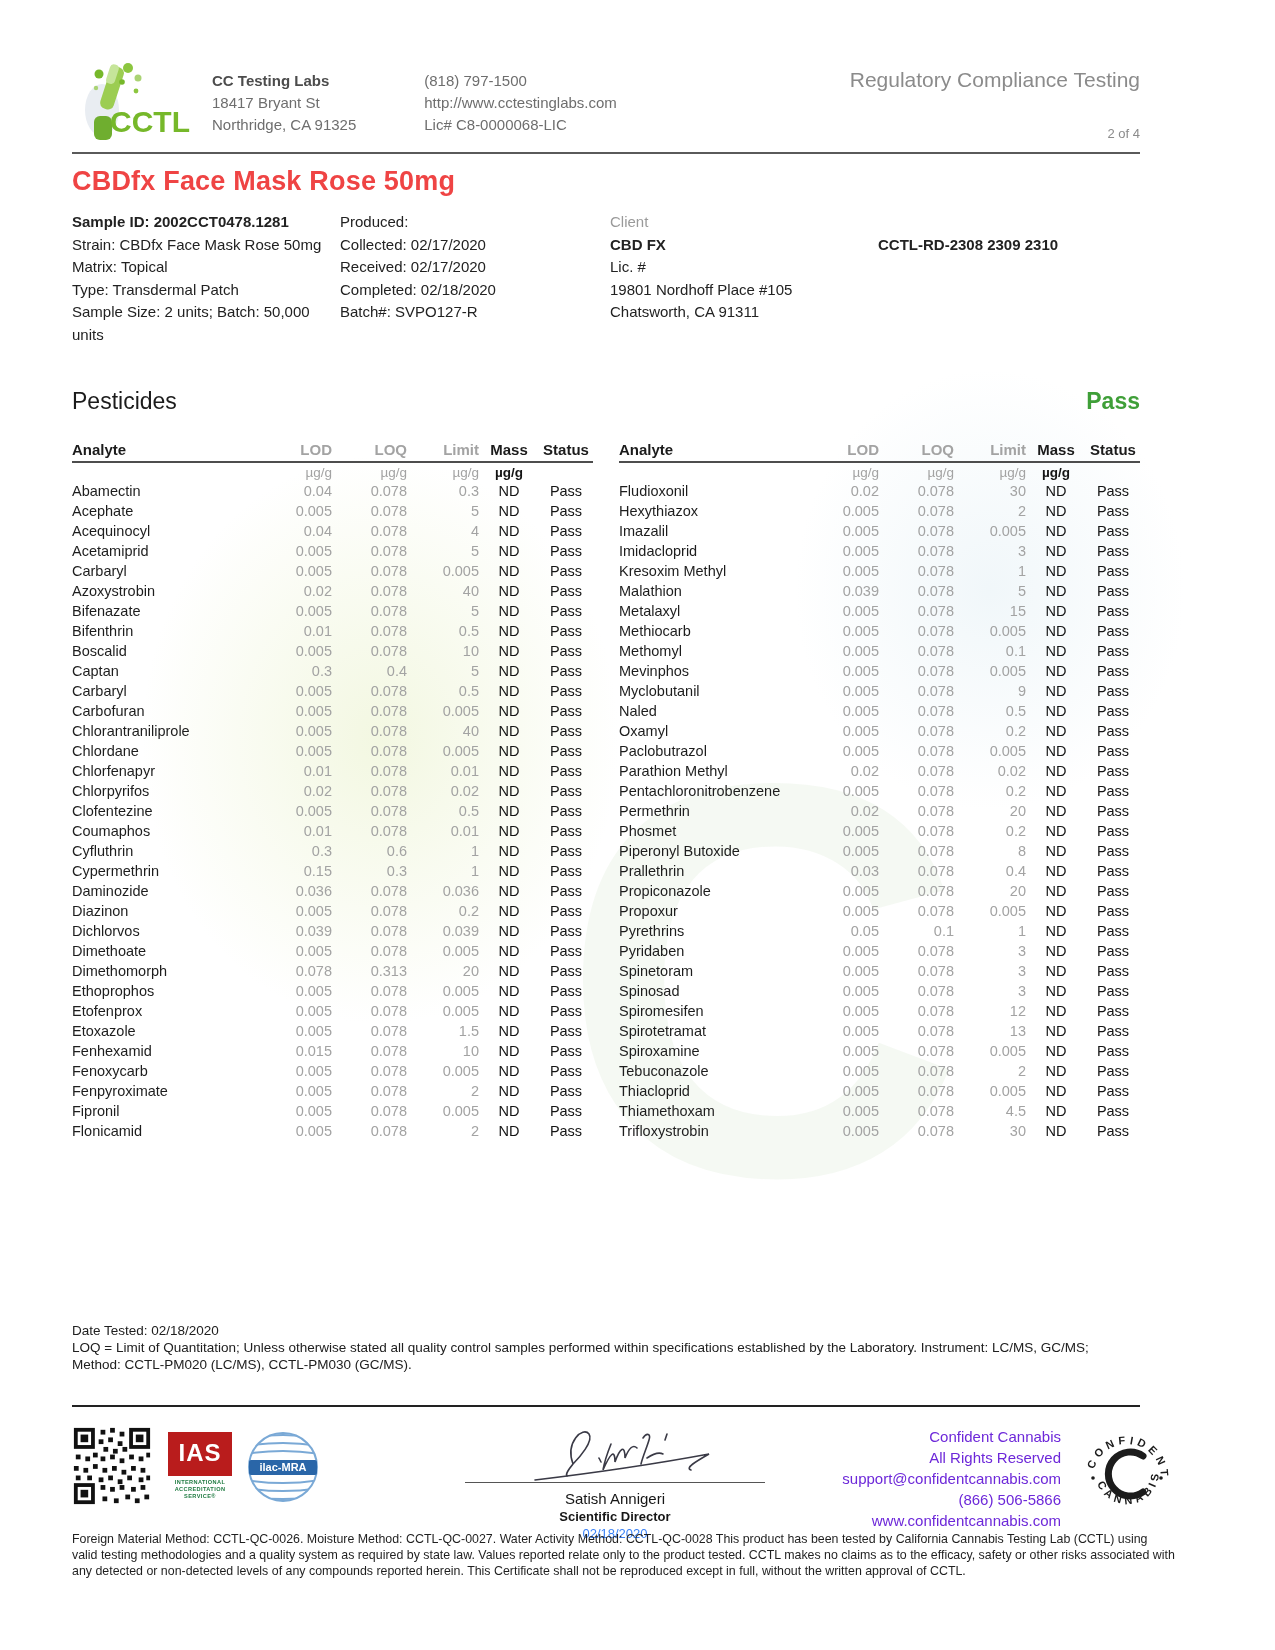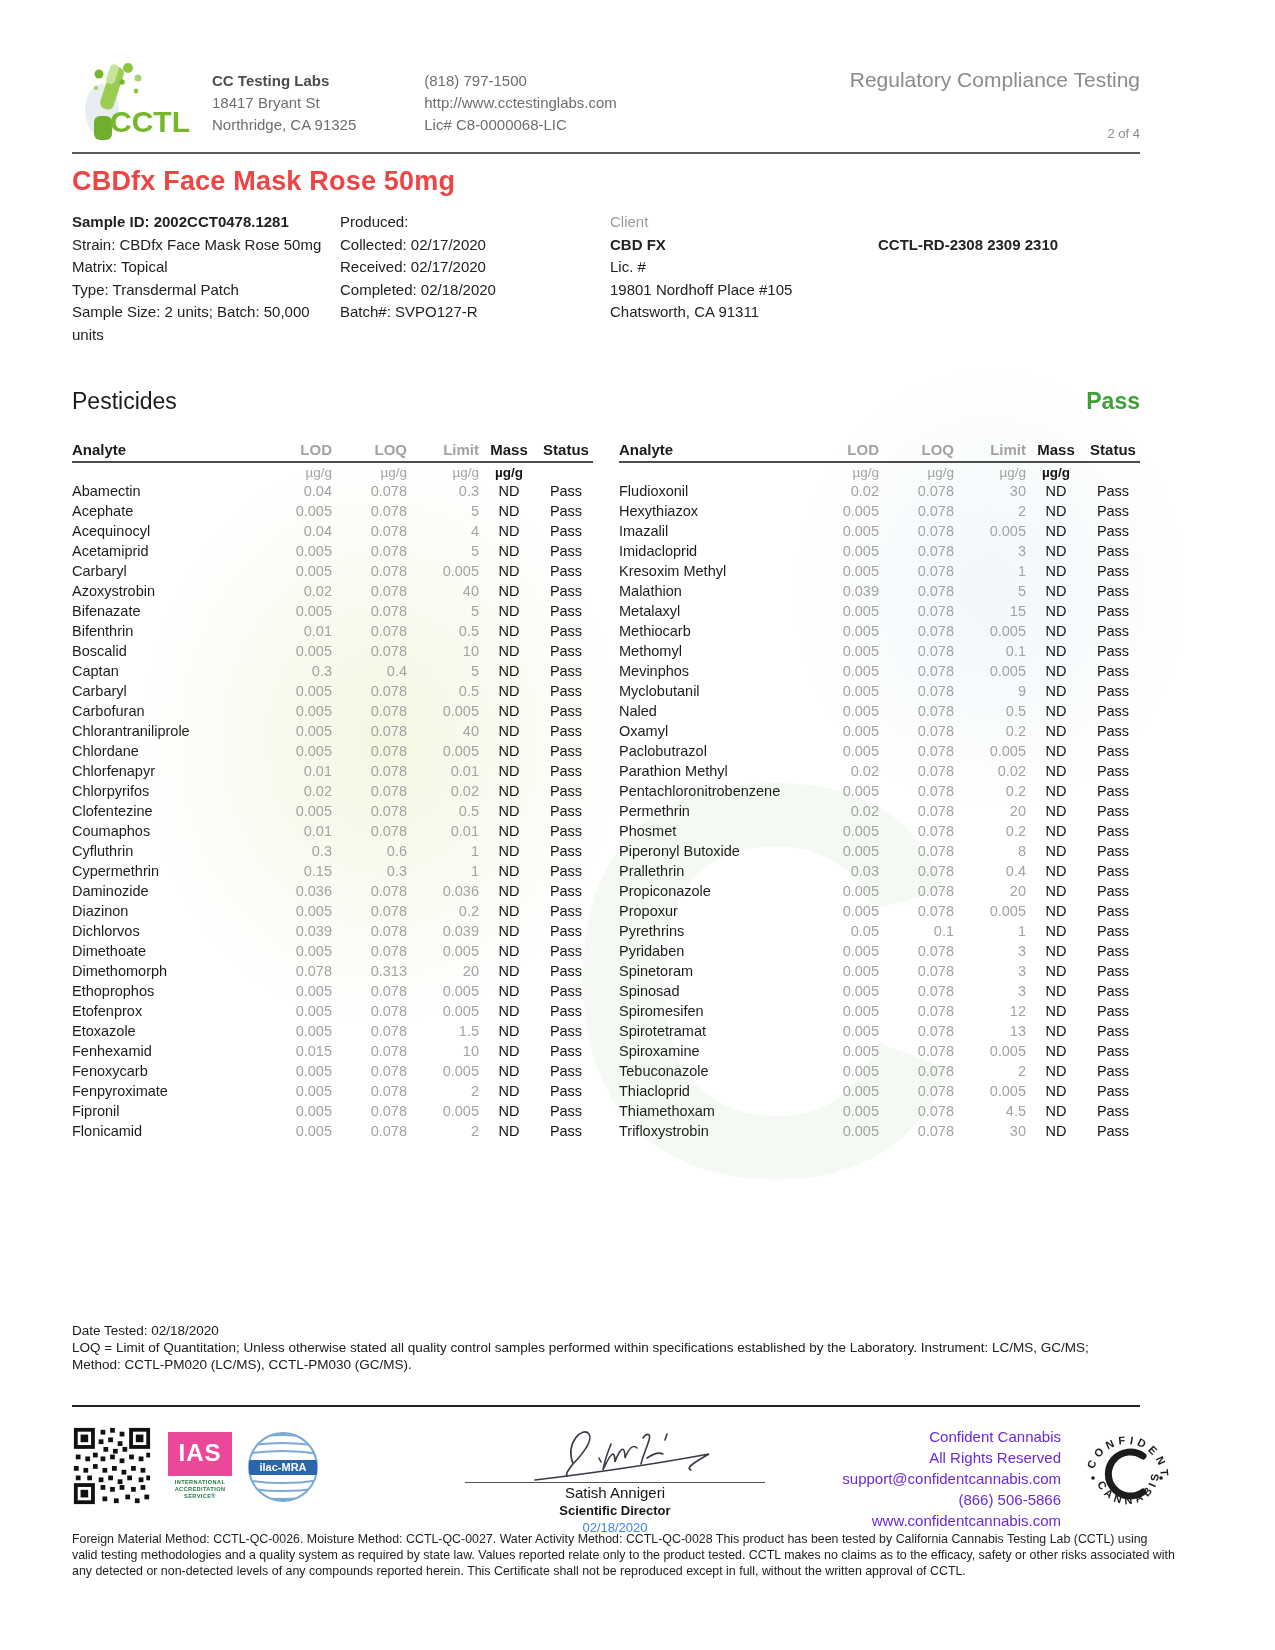--- a/index.html
+++ b/index.html
@@ -64,26 +64,26 @@
   tr.units td { font-size:13.5px; height:19px; }
   tr.units td.c4 { font-weight:bold; color:#141414; }
   tr.units td.c1, tr.units td.c2, tr.units td.c3 { color:#a3a3a3; }
 
   
   .notes { position:absolute; z-index:1; left:72px; right:135px; top:1322px; font-size:13.5px; line-height:17px; color:#202020; }
   .footer-rule { position:absolute; z-index:1; left:72px; right:135px; top:1405px; border-top:2.5px solid #222; }
   .badges { position:absolute; z-index:1; left:72px; right:100px; top:1424px; display:flex; align-items:flex-start; }
   .qr { width:80px; height:80px; margin-top:2px; }
   .ias { margin-left:16px; margin-top:8px; text-align:center; width:64px;}
-  .ias-box { background:#ec4899; color:#fff; font-weight:bold; font-size:24px; line-height:42px; height:44px; letter-spacing:1px;}
+  .ias-box { background:#b91c1c; color:#fff; font-weight:bold; font-size:24px; line-height:42px; height:44px; letter-spacing:1px;}
   .ias-sub { font-size:5.6px; color:#1e7a40; letter-spacing:0.4px; line-height:7px; margin-top:3px; font-weight:bold;}
   .ilac { margin-left:14px; margin-top:6px; }
   .sig-wrap { width:330px; margin-left:130px; text-align:center; }
   .sig-line { border-top:1.5px solid #555; width:300px; margin:0 auto; margin-top:-8px; }
-  .sig-name { font-size:15px; margin-top:1px; color:#161616; }
+  .sig-name { font-size:15px; margin-top:7px; color:#161616; }
   .sig-role { font-size:13px; margin-top:2px; color:#161616;font-weight:bold; }
   .sig-date { font-size:13px; margin-top:2px; color:#3b82f6; }
   .cc-block { margin-left:auto; text-align:right; font-size:15px; line-height:21px; color:#6d28d9; padding-top:2px; }
   .stamp { margin-left:18px; margin-top:2px; }
   .disclaimer { position:absolute; z-index:1; left:72px; right:100px; top:1532px; font-size:12.4px; line-height:15.8px; color:#1f1f1f; }
 </style>
 </head>
 <body>
 
 <div class="page">

